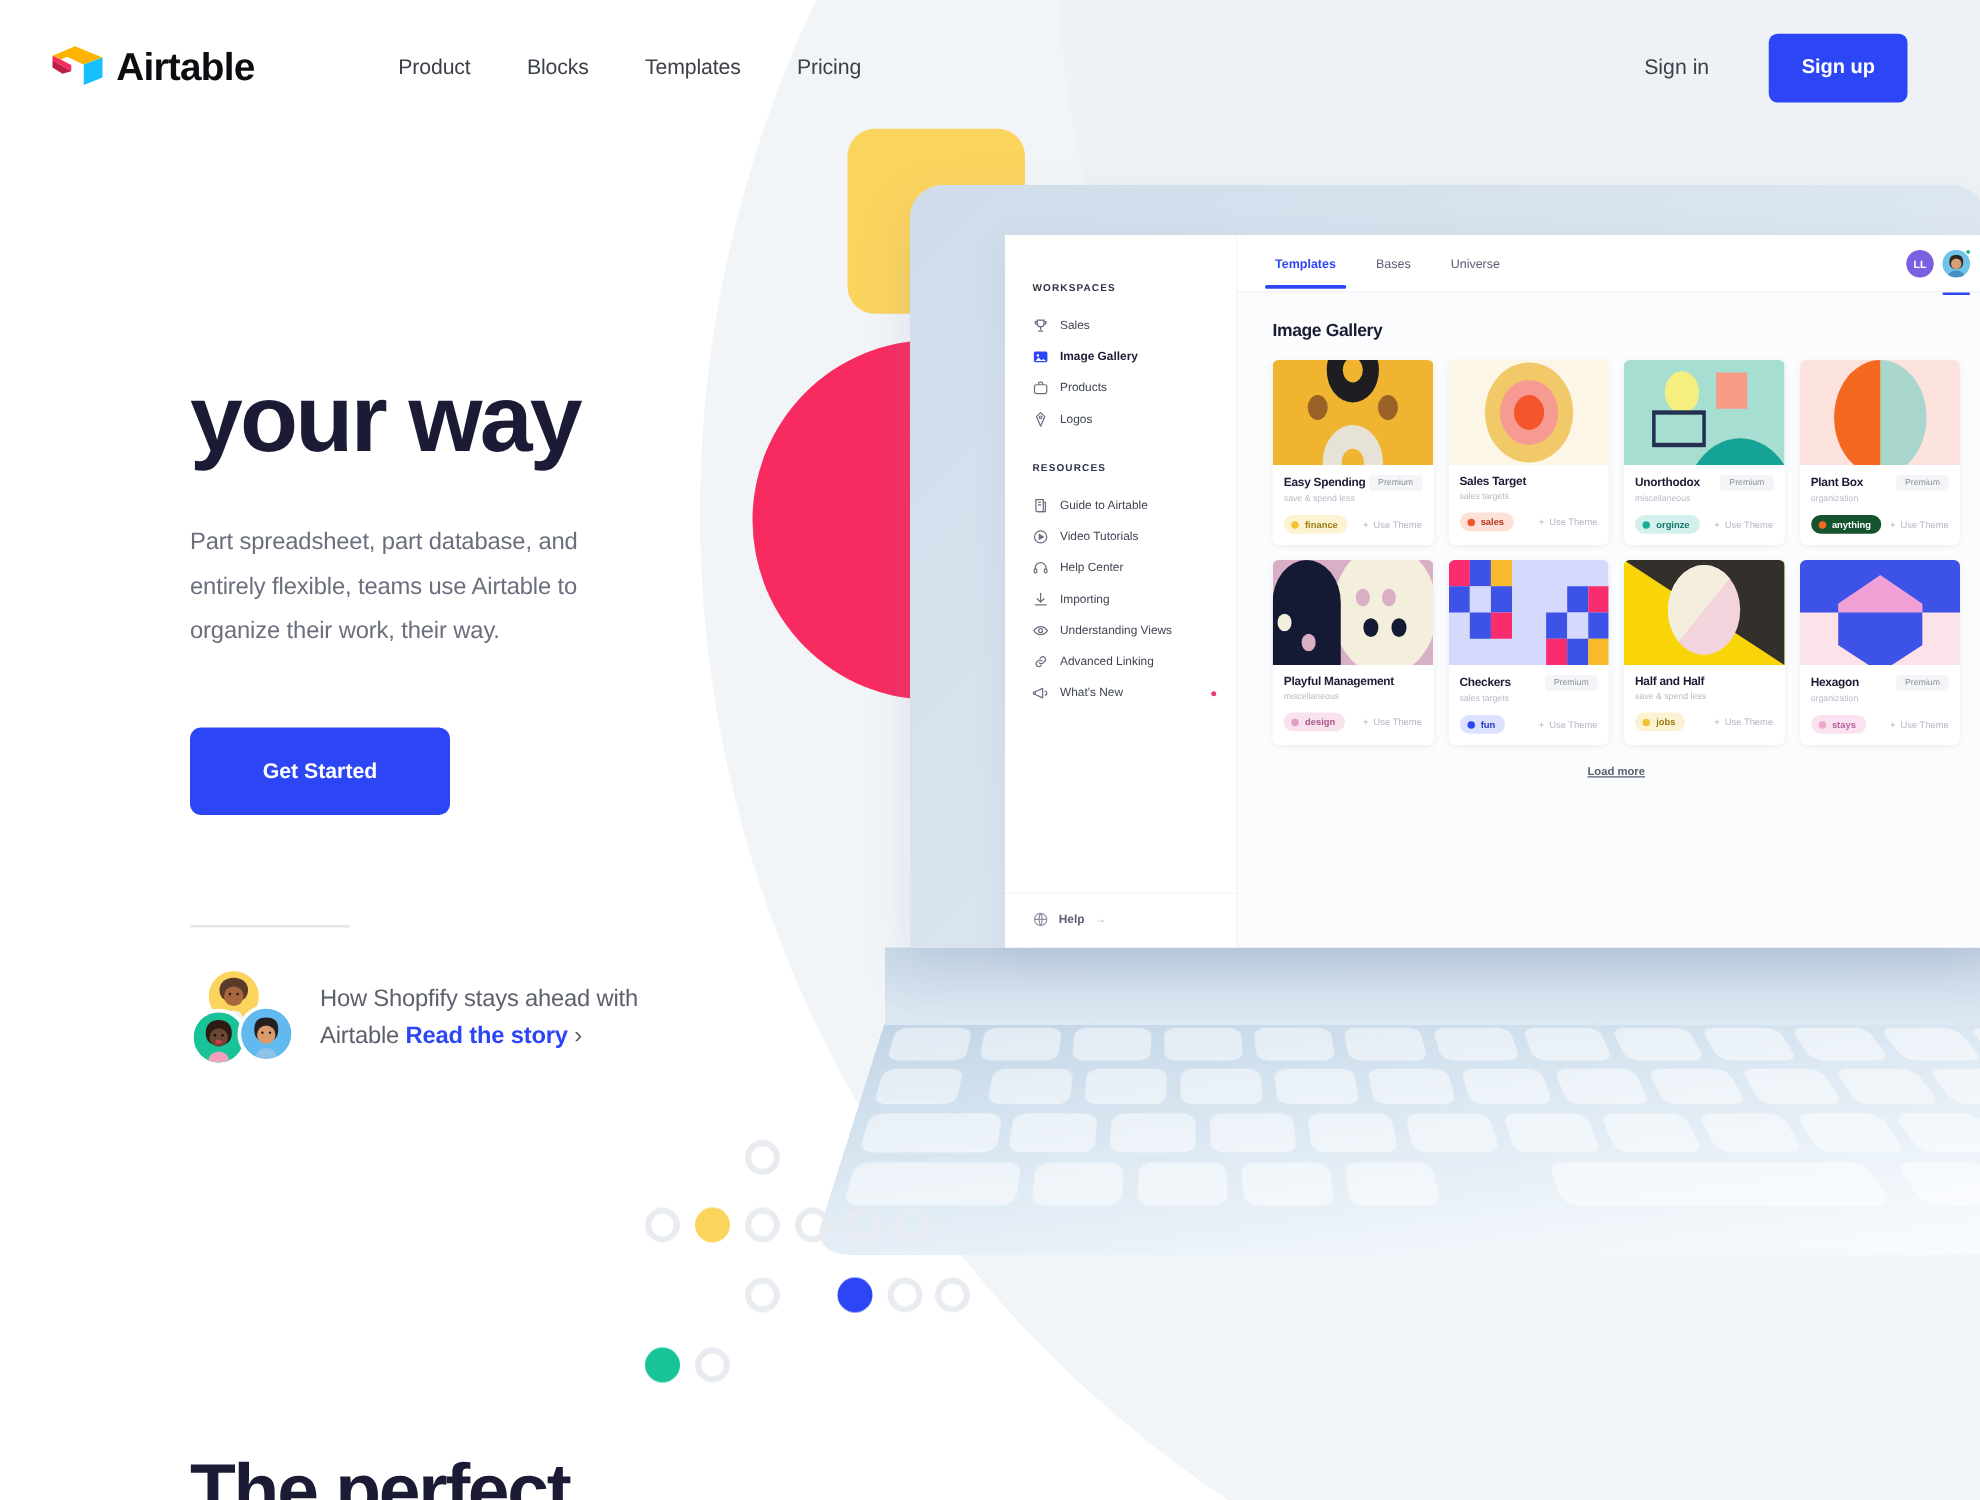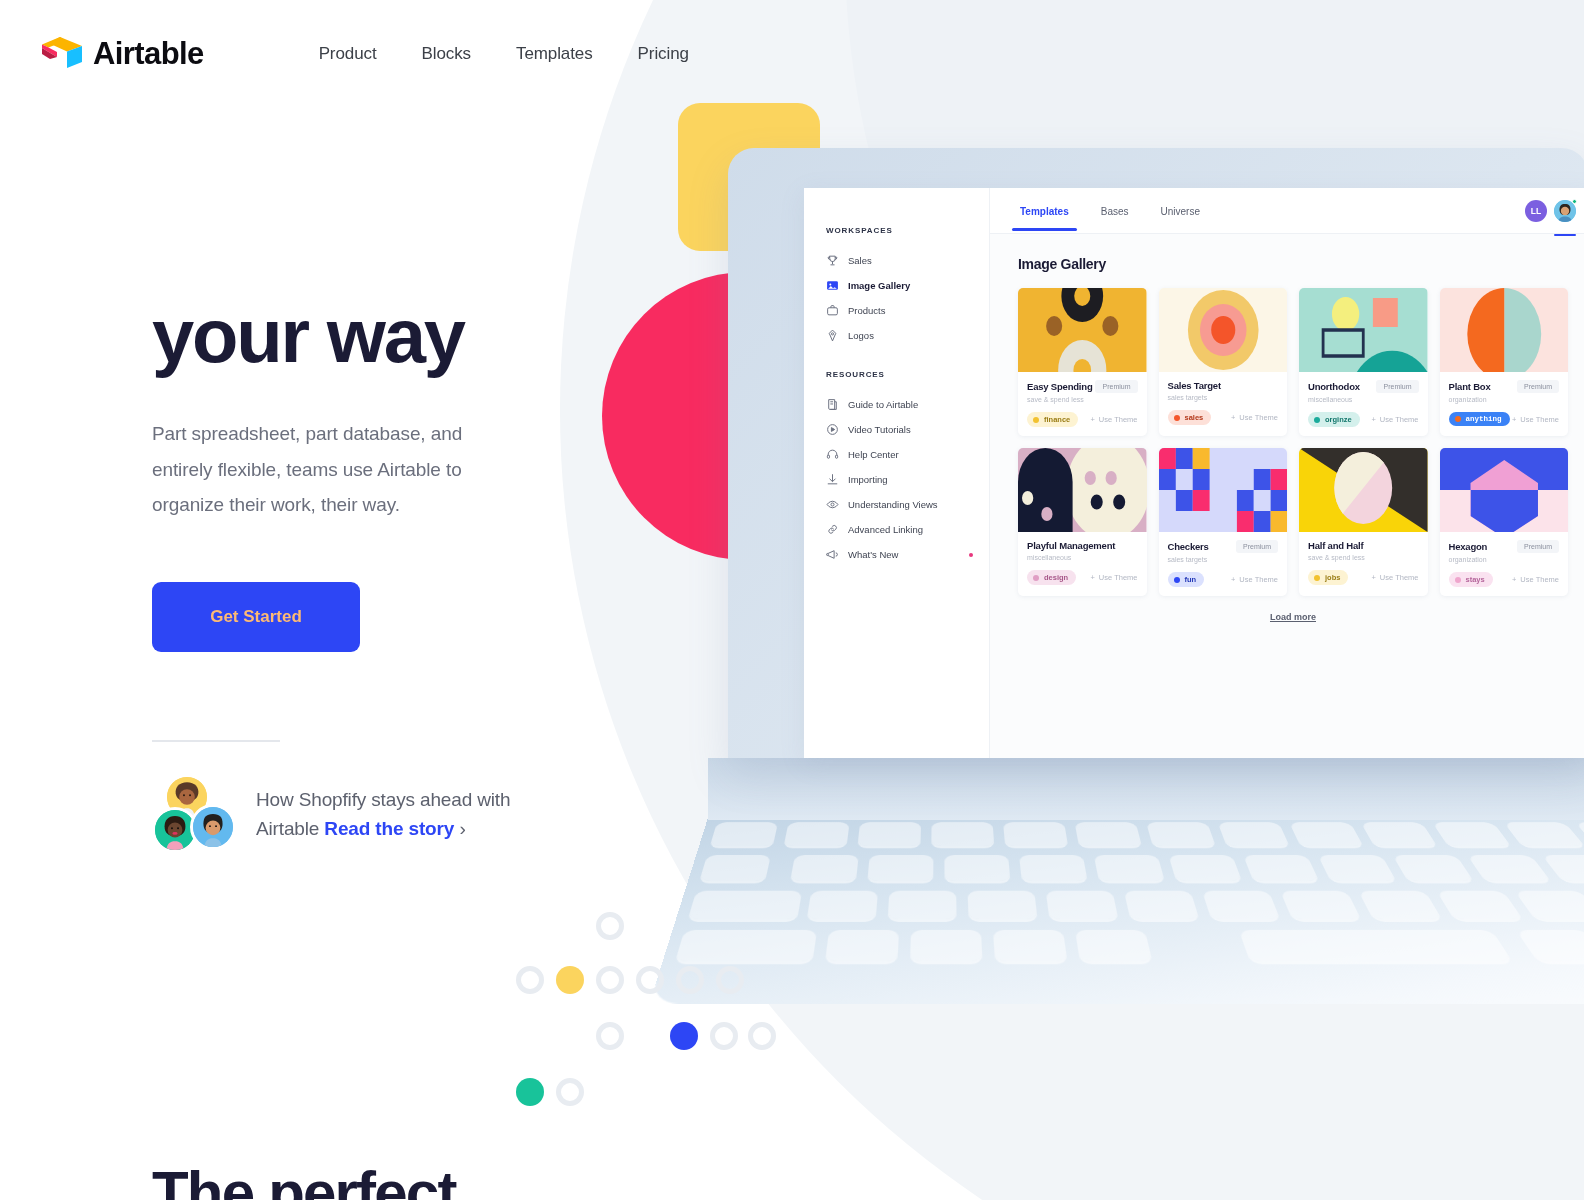--- a/index.html
+++ b/index.html
@@ -66,21 +66,21 @@
     font-size: 76px; line-height: 0.95; font-weight: bold;
     color: #1b1b35; letter-spacing: -2.2px;
   }
   .hero-sub {
     margin-top: 44px;
     font-size: 19px; line-height: 1.85;
     color: #6b6f7d; max-width: 330px; letter-spacing: -0.1px;
   }
   .get-started {
     margin-top: 60px;
-    background: #2d46f5; color: #fdba74; border: none;
+    background: #2d46f5; color: #ffffff; border: none;
     width: 208px; height: 70px; border-radius: 9px;
     font-size: 17px; font-weight: bold; cursor: pointer;
     font-family: inherit;
   }
 
   .divider {
     margin-top: 88px; width: 128px; height: 2px; background: #e4e7ec;
   }
 
   
@@ -310,20 +310,24 @@
       </svg>
     </div>
     <div class="logo-text">Airtable</div>
   </div>
   <nav class="nav">
     <a href="#">Product</a>
     <a href="#">Blocks</a>
     <a href="#">Templates</a>
     <a href="#">Pricing</a>
   </nav>
+  <div class="header-right">
+    <a class="signin" href="#">Sign in</a>
+    <button class="signup">Sign up</button>
+  </div>
 </div>
 
 <div class="hero-left">
   <h1 class="hero-title">
     <br>
     <span>your way</span>
   </h1>
   <p class="hero-sub">Part spreadsheet, part database, and entirely flexible, teams use Airtable to organize their work, their way.</p>
   <button class="get-started">Get Started</button>
 
@@ -562,20 +566,30 @@
             <svg viewBox="0 0 24 24" fill="none" stroke="#6b7080" stroke-width="1.8" stroke-linejoin="round">
                 <path d="M4 10v4l11 5V5z"></path>
                 <path d="M4 10H3a2 2 0 0 0 0 4h1"></path>
                 <path d="M18 9a3 3 0 0 1 0 6"></path>
               </svg>
           </span>
           <span>What's New</span>
           <span class="new-dot"></span>
         </div>
 
+        <div class="side-footer">
+          <span class="side-ico">
+            <svg viewBox="0 0 24 24" fill="none" stroke="#8a8fa0" stroke-width="1.8">
+                <circle cx="12" cy="12" r="9"></circle>
+                <path d="M3 12h18M12 3c3 3.5 3 14 0 18M12 3c-3 3.5-3 14 0 18"></path>
+              </svg>
+          </span>
+          <span>Help</span>
+          <span style="color:#b8bcc8;">→</span>
+        </div>
       </div>
 
       <div class="app-main">
         <div class="app-topbar">
           <div class="tab active">Templates</div>
           <div class="tab">Bases</div>
           <div class="tab">Universe</div>
           <div class="topbar-right">
             <div class="ava-ll">LL</div>
             <div class="ava-photo">
@@ -681,21 +695,21 @@
       <path d="M80 0 A46 46 0 0 1 80 92 Z" fill="#a9d6cd"></path>
       <path d="M80 0 A46 46 0 0 0 80 92 Z" fill="#f4691f"></path>
                   </svg></div>
     <div class="card-info">
       <div class="card-row1">
         <span class="card-name">Plant Box</span>
         <span class="premium">Premium</span>
       </div>
       <div class="card-sub">organization</div>
       <div class="card-row2">
-        <span class="tag" style="background:#3b82f6; color:#fff;font-family:Liberation Mono, monospace;">
+        <span class="tag" style="background:#14532d; color:#fff;">
           <span class="tag-dot" style="background:#f4691f;"></span>
           <span>anything</span>
         </span>
         <span class="use-theme">
           <span>+</span>
           <span>Use Theme</span>
         </span>
       </div>
     </div>
               </div>

